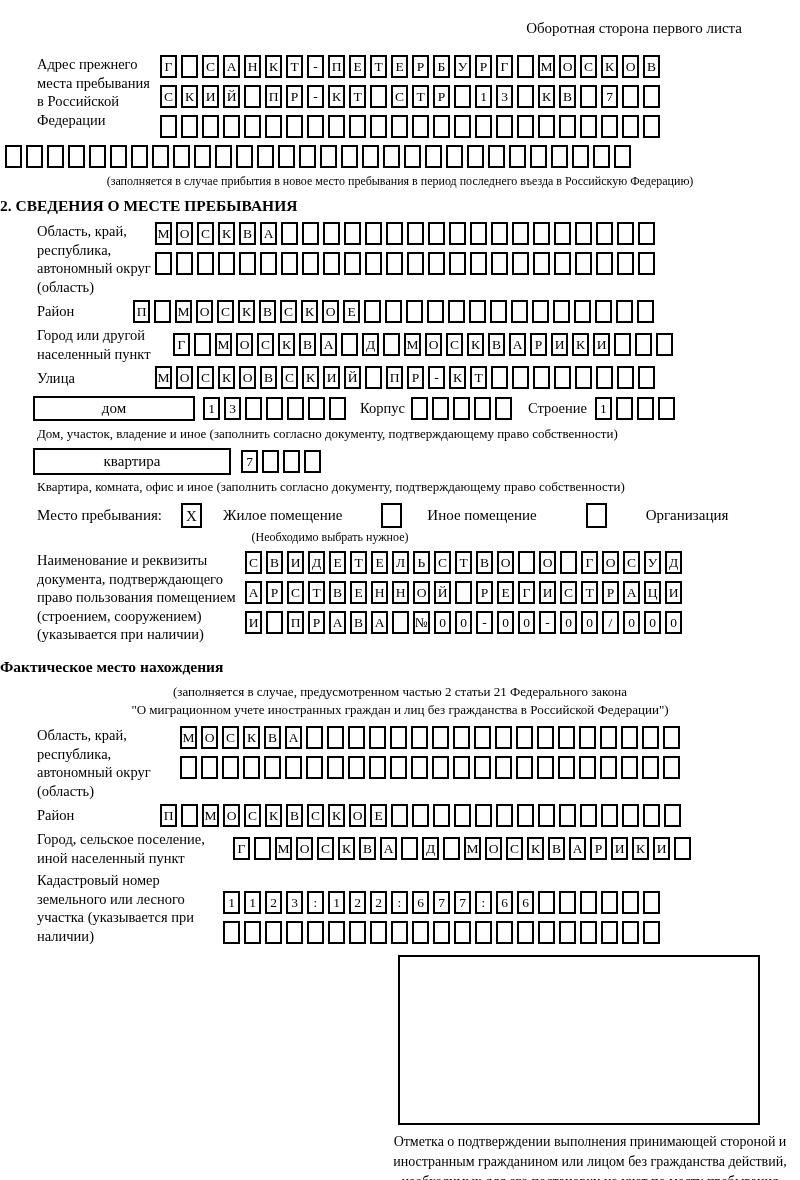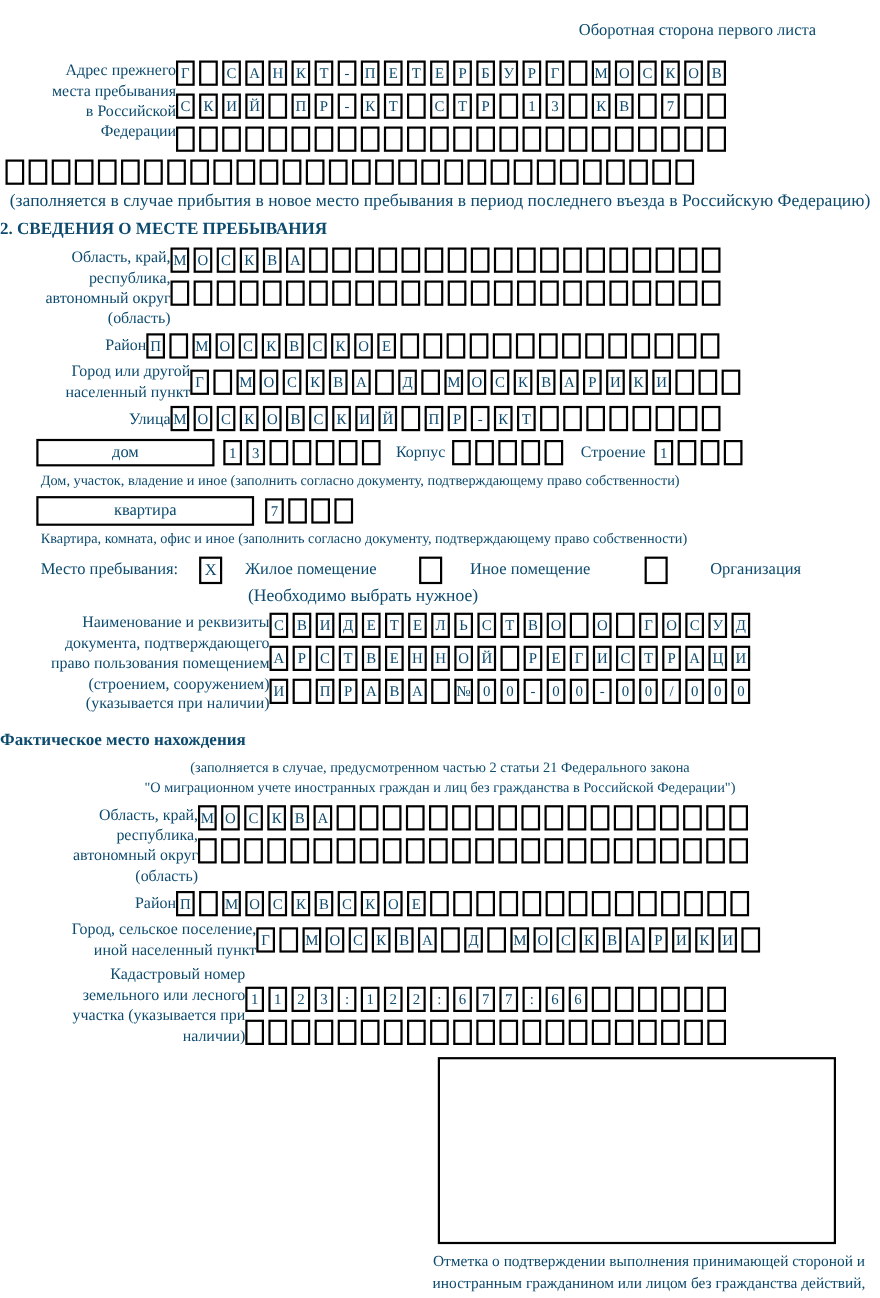--- a/index.html
+++ b/index.html
@@ -2,46 +2,46 @@
 <html><head>
 <meta charset="utf-8">
 <style>
   * { box-sizing: border-box; margin: 0; padding: 0; }
   body { background: #fff; }
   .page {
     position: relative;
     width: 800px;
     height: 1180px;
     background: #fff;
-    color: #0c4a6e;
+    color: #000000;
     font-family: "Liberation Serif", "DejaVu Serif", serif;
     overflow: hidden;
   }
   .hdr-note {
     text-align: right;
     padding: 20px 58px 0 0;
     font-size: 15px;
   }
   .frow { display: flex; align-items: flex-start; margin-left: 37px; }
   .frow.vcenter { align-items: center; }
-  .flabel { flex-shrink: 0; font-size: 14.5px; line-height: 1.28; text-align: right; }
+  .flabel { flex-shrink: 0; font-size: 14.5px; line-height: 1.28; }
   .cellrows { display: flex; flex-direction: column; gap: 7px; }
   .cellrow { display: flex; }
   .cell {
     display: inline-block;
     width: 17px; height: 23px;
     border: 2px solid #000;
     margin-right: 4px;
     text-align: center;
     font-size: 13.5px;
     line-height: 20px;
     flex-shrink: 0;
   }
   .fullrow { margin: 7px 0 0 5px; }
-  .note-center { text-align: center; font-size: 16px; margin-top: 6px; }
+  .note-center { text-align: center; font-size: 12px; margin-top: 6px; }
   .title-bold { text-align: left; font-size: 15.5px; font-weight: bold; }
   .widebox {
     border: 2px solid #000;
     height: 25px;
     display: flex; align-items: center; justify-content: center;
     font-size: 15px;
     flex-shrink: 0;
   }
   .inline-lbl { font-size: 14.5px; line-height: 27px; white-space: nowrap; }
   .note-left { font-size: 13px; margin: 4px 0 0 37px; }

